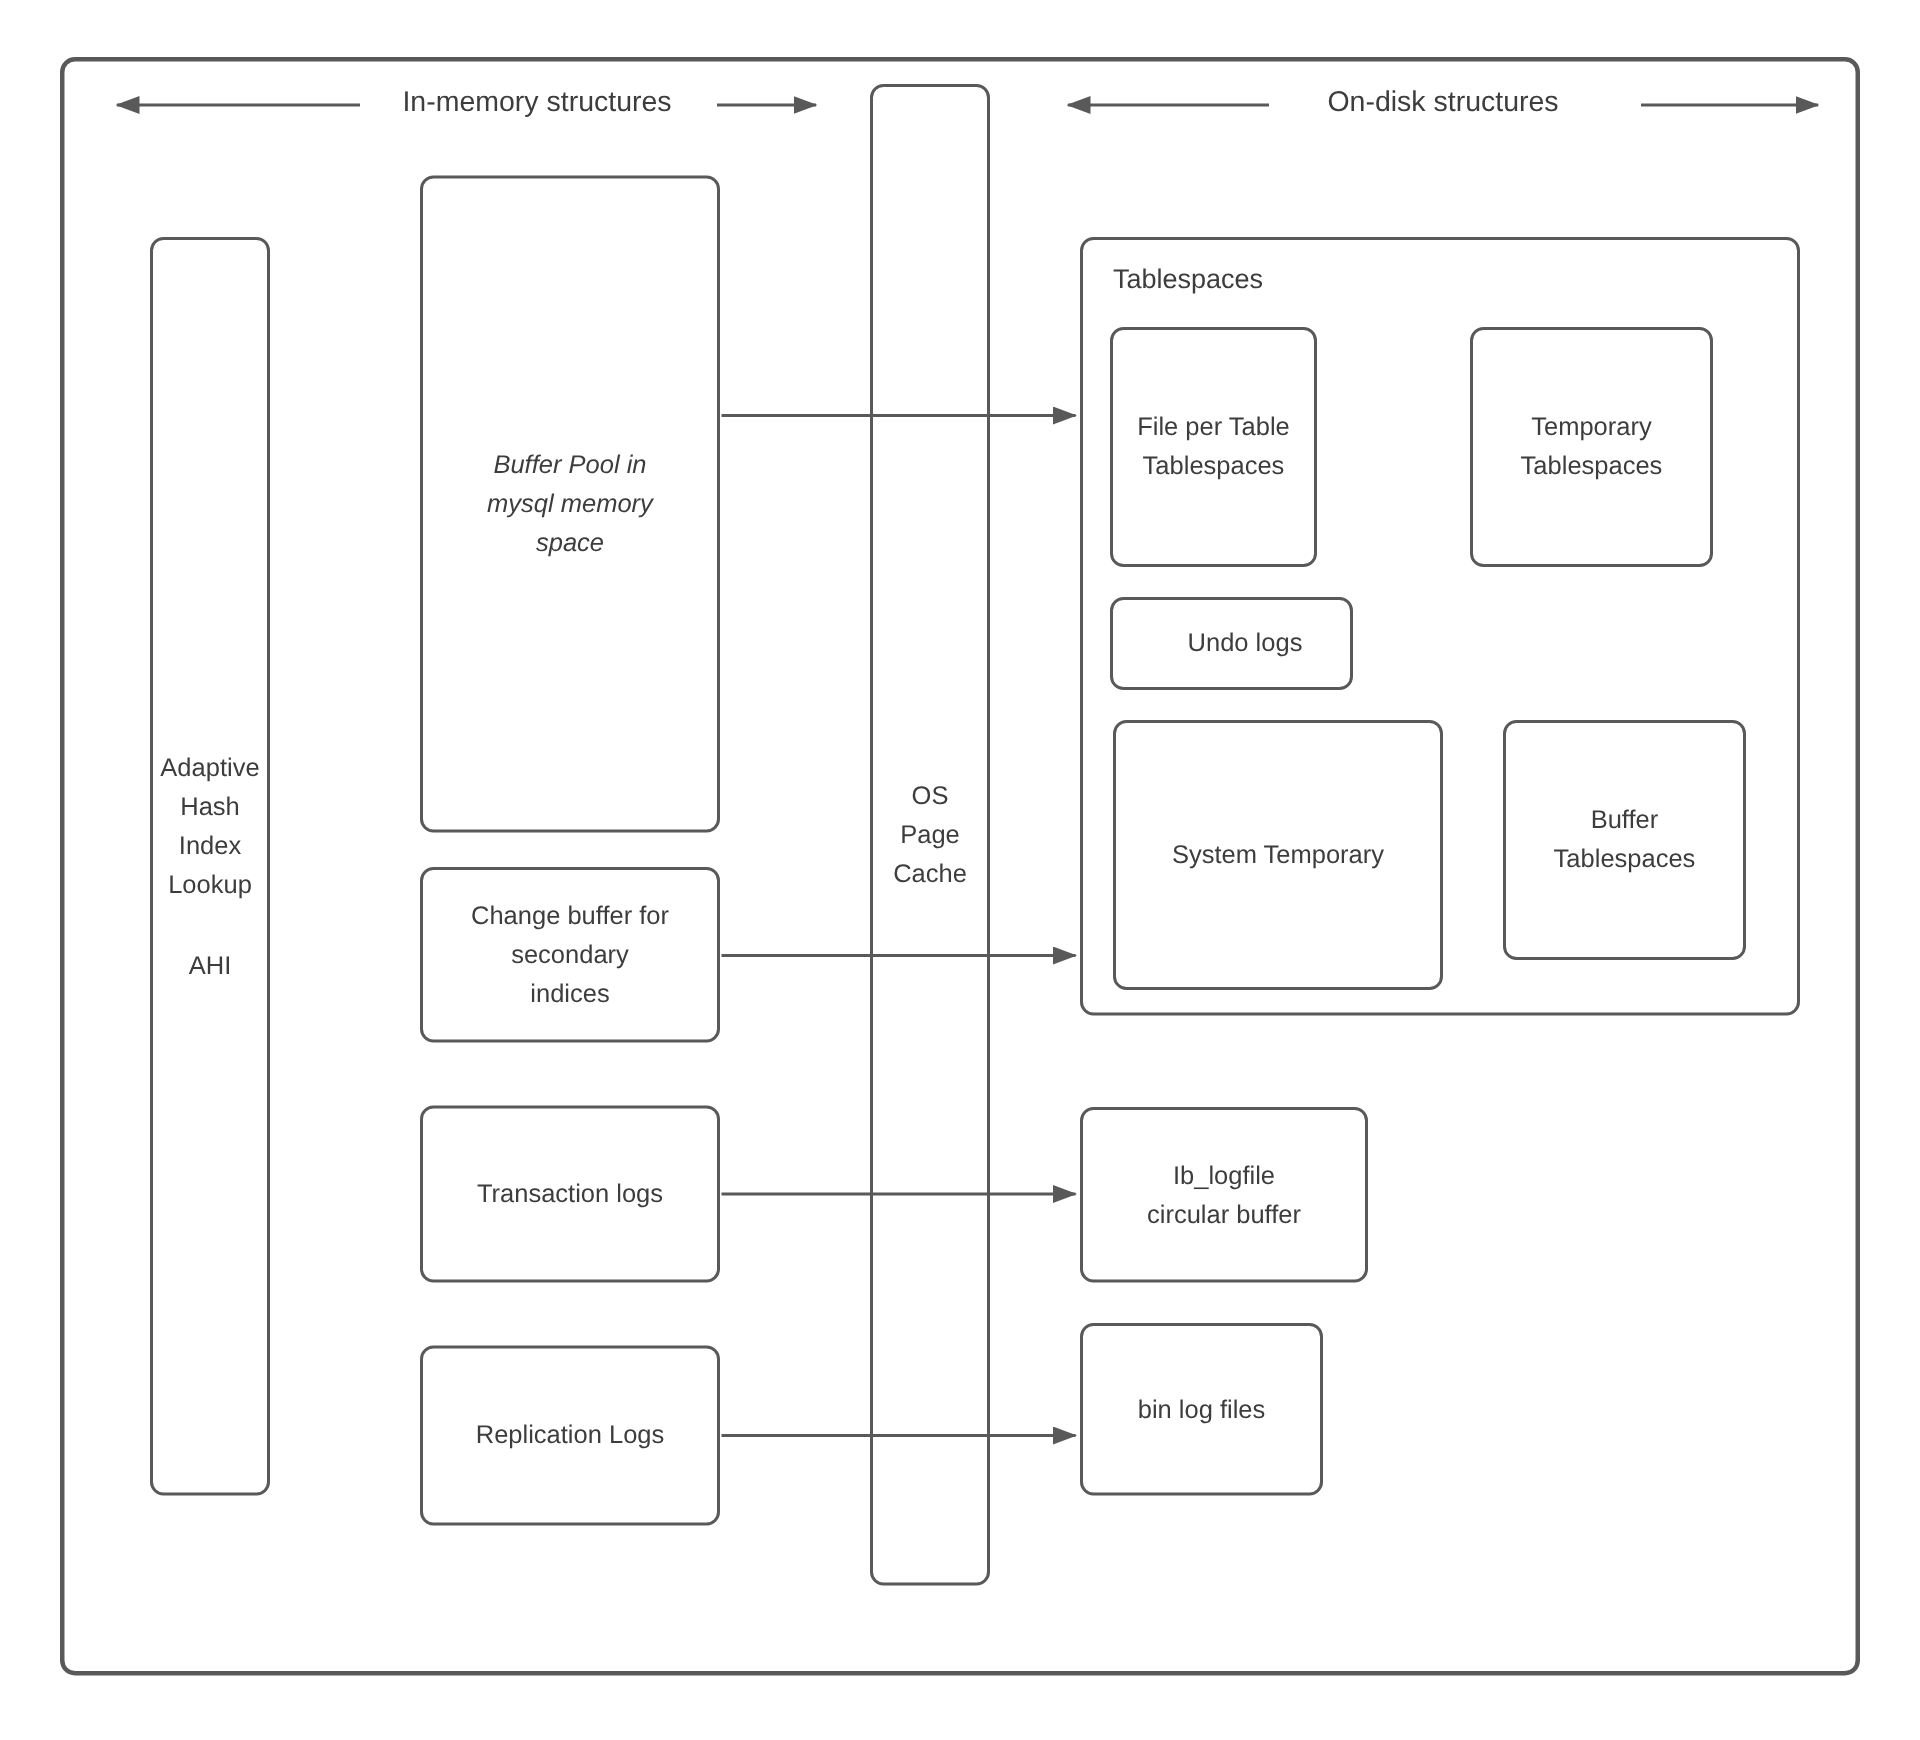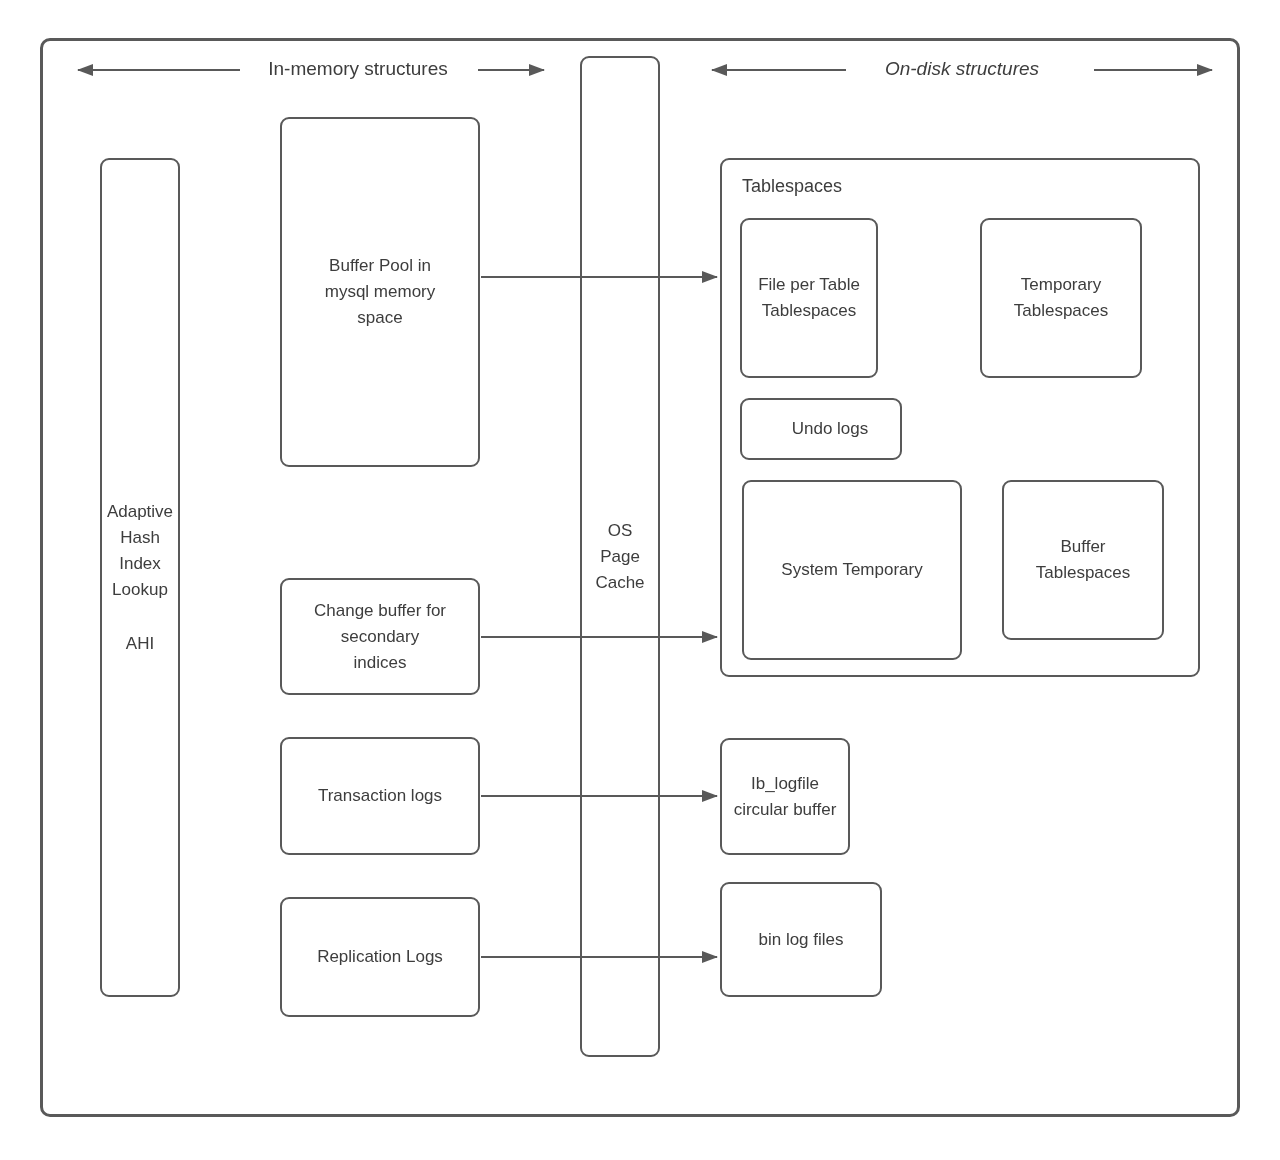--- a/index.html
+++ b/index.html
@@ -73,31 +73,31 @@
   svg.overlay line { stroke: var(--stroke); stroke-width: 2; }
 </style>
 </head>
 <body>
 
 <div class="stage">
 
   <div class="frame" style="left:40px; top:38px; width:1200px; height:1079px;"></div>
 
   <div class="zone-label" style="left:358px; top:58px;">In-memory structures</div>
-  <div class="zone-label" style="left:962px; top:58px;font-style:italic;">On-disk structures</div>
+  <div class="zone-label" style="left:962px; top:58px;">On-disk structures</div>
 
   <div class="box" style="left:100px; top:158px; width:80px; height:839px;">
     <span class="lbl wide-lbl">Adaptive
 Hash
 Index
 Lookup</span>
     <span class="lbl gap-top">AHI</span>
   </div>
 
-  <div class="box" style="left:280px; top:117px; width:200px; height:350px;">
+  <div class="box" style="left:280px; top:117px; width:200px; height:438px;font-style:italic;">
     <span class="lbl">Buffer Pool in
 mysql memory
 space</span>
   </div>
 
   <div class="box" style="left:280px; top:578px; width:200px; height:117px;">
     <span class="lbl">Change buffer for
 secondary
 indices</span>
   </div>
@@ -136,21 +136,21 @@
     <div class="box" style="left:20px; top:320px; width:220px; height:180px;">
       <span class="lbl">System Temporary</span>
     </div>
 
     <div class="box" style="left:280px; top:320px; width:162px; height:160px;">
       <span class="lbl">Buffer
 Tablespaces</span>
     </div>
   </div>
 
-  <div class="box" style="left:720px; top:738px; width:130px; height:117px;">
+  <div class="box" style="left:720px; top:738px; width:192px; height:117px;">
     <span class="lbl">Ib_logfile
 circular buffer</span>
   </div>
 
   <div class="box" style="left:720px; top:882px; width:162px; height:115px;">
     <span class="lbl">bin log files</span>
   </div>
 
   <svg class="overlay">
     <defs>

